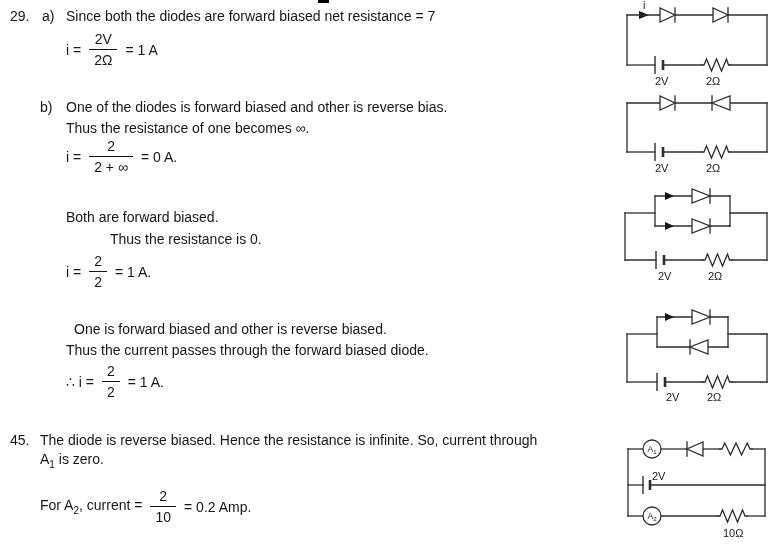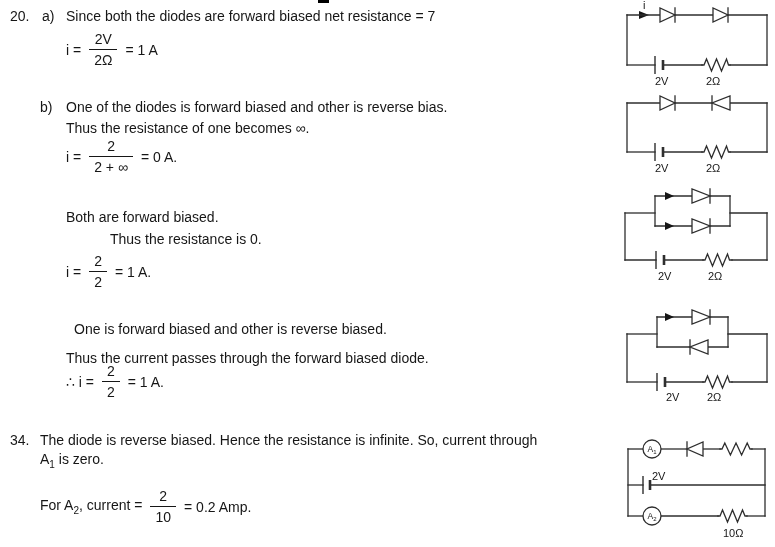--- a/index.html
+++ b/index.html
@@ -26,21 +26,21 @@
   svg .meter { fill:#ffffff; stroke:#2e2e2e; stroke-width:1.3; }
   svg text { fill:#161616; font-size:11px; font-family:"Liberation Sans","DejaVu Sans",sans-serif; }
   svg text.meter-label { font-size:8.5px; }
   svg tspan.subsc { font-size:6px; }
 </style>
 </head>
 <body>
 
 <div class="artifact"></div>
 
-<div class="abs line" style="left:10px; top:8px;">20.</div>
+<div class="abs line" style="left:10px; top:8px;">29.</div>
 <div class="abs line" style="left:42px; top:8px;">a)</div>
 <div class="abs line" style="left:66px; top:8px;">Since both the diodes are forward biased net resistance = 7</div>
 
 <div class="eq" style="left:66px; top:31px;">
   <span>i =</span>
   <span class="frac">
     <span class="fnum">2V</span>
     <span class="fden">2Ω</span>
   </span>
   <span>= 1 A</span>
@@ -65,32 +65,32 @@
 <div class="eq" style="left:66px; top:253px;">
   <span>i =</span>
   <span class="frac">
     <span class="fnum">2</span>
     <span class="fden">2</span>
   </span>
   <span>= 1 A.</span>
 </div>
 
 <div class="abs line" style="left:66px; top:321px;margin-left:8px;">One is forward biased and other is reverse biased.</div>
-<div class="abs line" style="left:66px; top:342px;margin-top:8px;">Thus the current passes through the forward biased diode.</div>
+<div class="abs line" style="left:66px; top:342px;">Thus the current passes through the forward biased diode.</div>
 
 <div class="eq" style="left:66px; top:363px;">
   <span>∴ i =</span>
   <span class="frac">
     <span class="fnum">2</span>
     <span class="fden">2</span>
   </span>
   <span>= 1 A.</span>
 </div>
 
-<div class="abs line" style="left:10px; top:432px;">34.</div>
+<div class="abs line" style="left:10px; top:432px;">45.</div>
 <div class="abs line" style="left:40px; top:432px;">The diode is reverse biased. Hence the resistance is infinite. So, current through</div>
 <div class="abs line" style="left:40px; top:451px;"><span>A</span><sub>1</sub><span> is zero.</span></div>
 
 <div class="eq" style="left:40px; top:488px;">
   <span><span>For A</span><sub>2</sub><span>, current =</span></span>
   <span class="frac">
     <span class="fnum">2</span>
     <span class="fden">10</span>
   </span>
   <span>= 0.2 Amp.</span>

